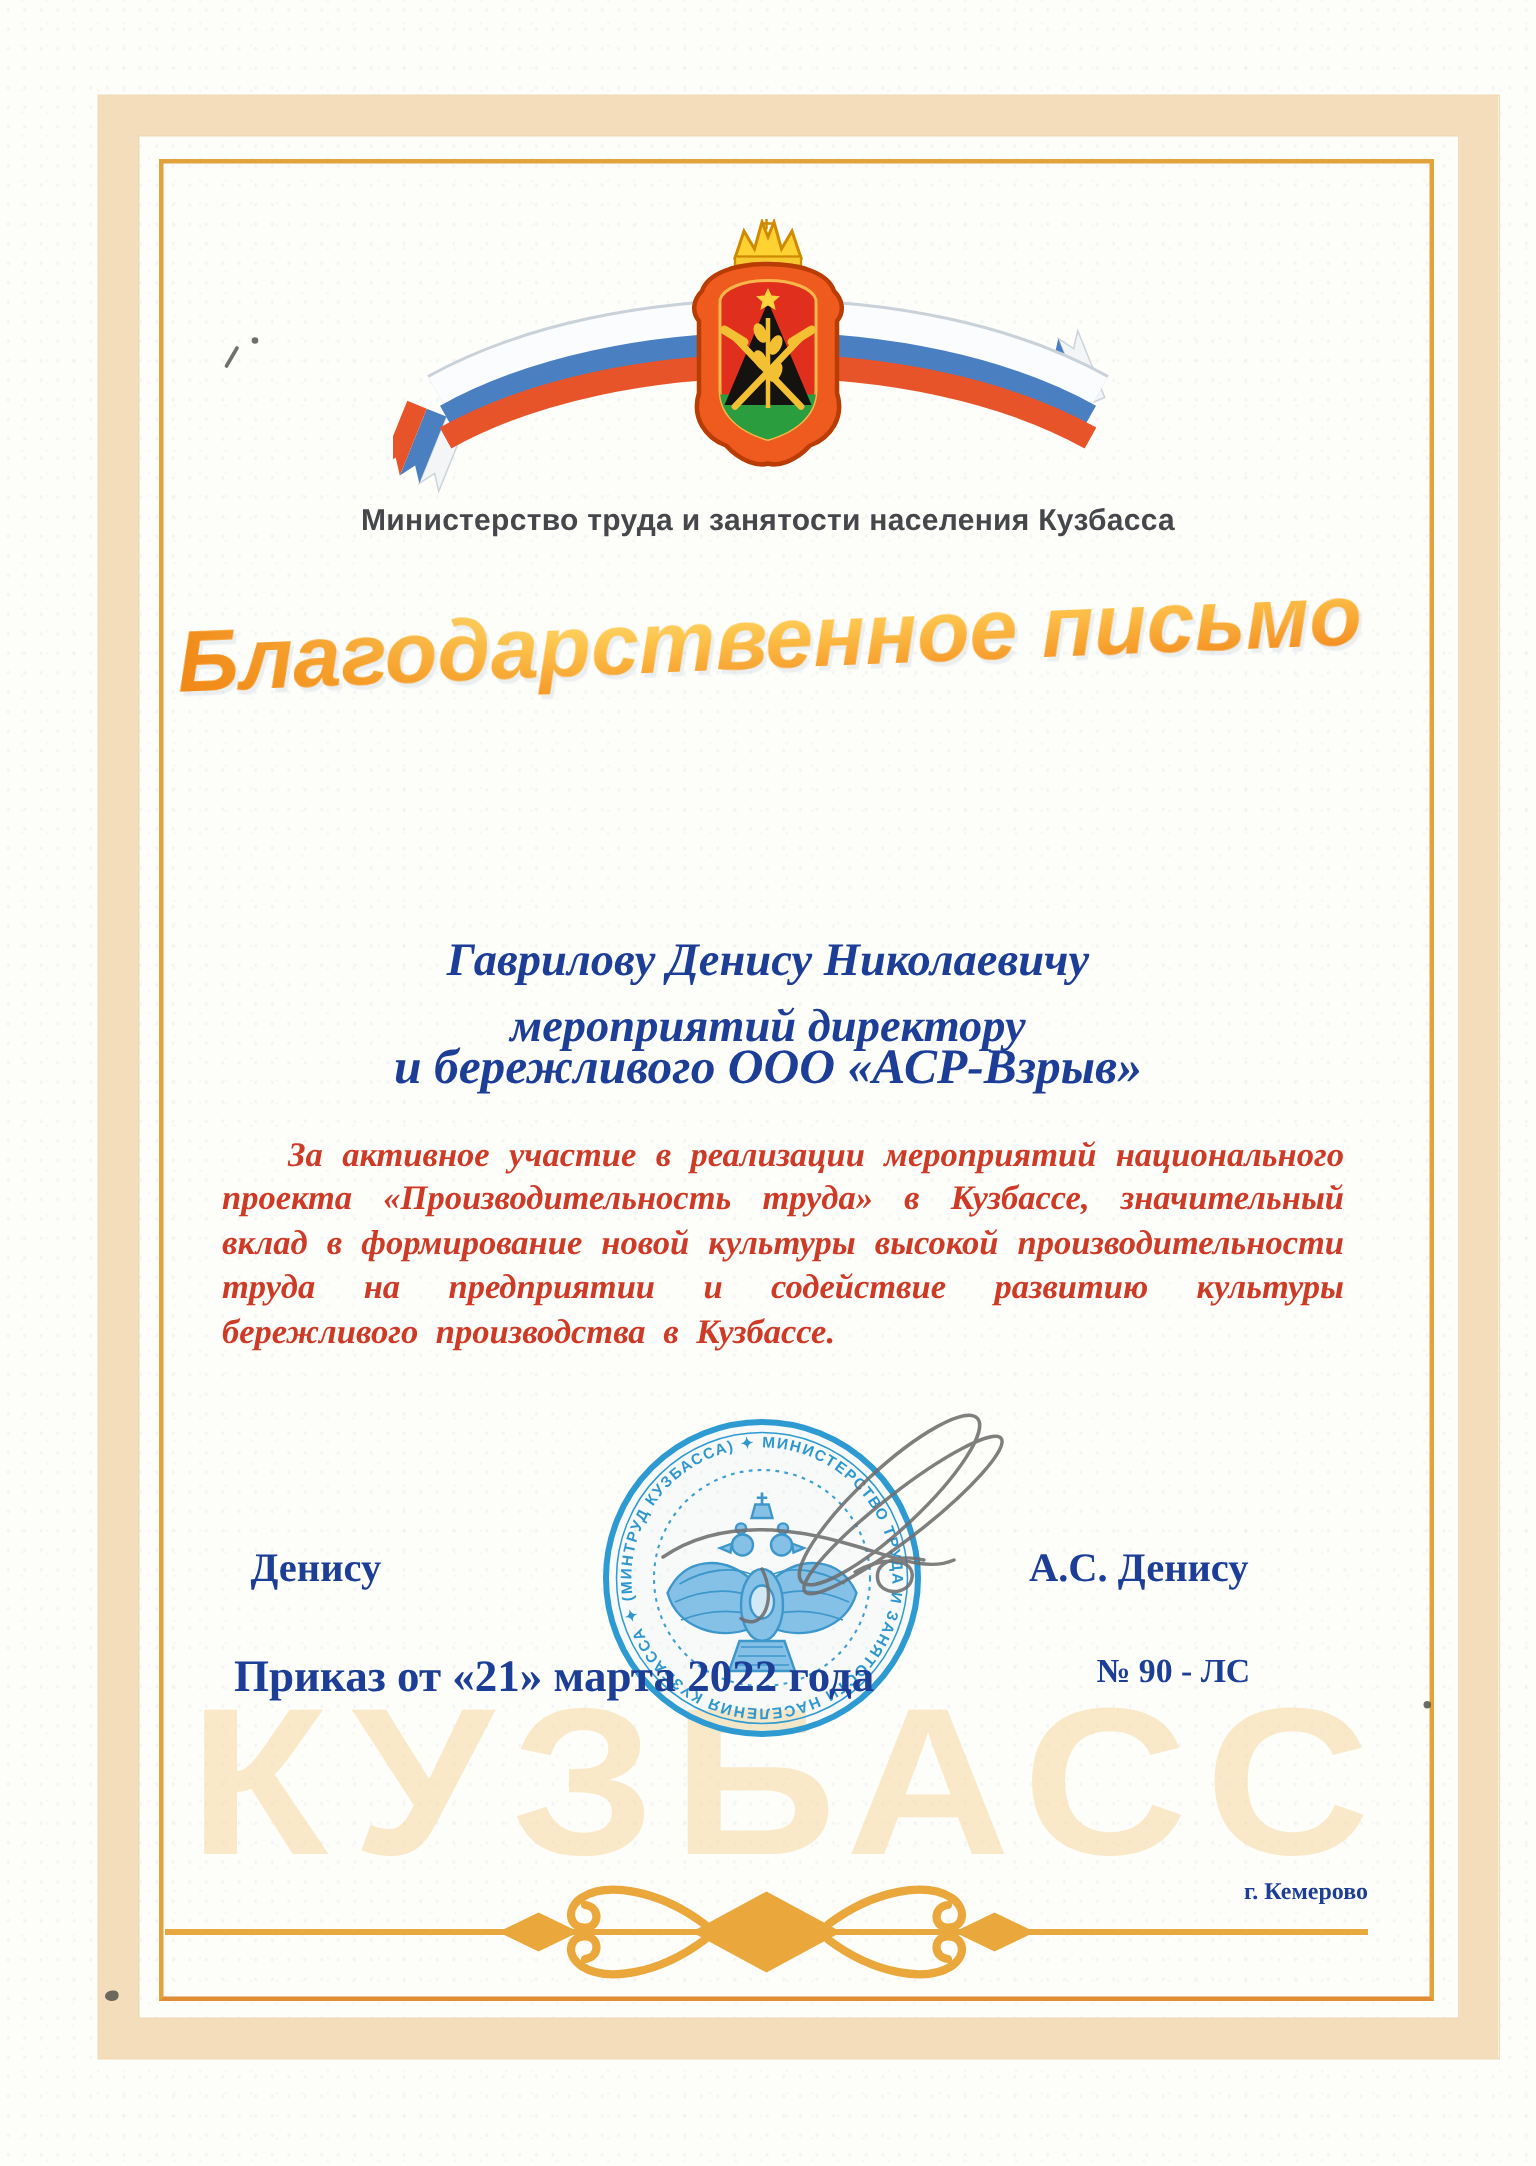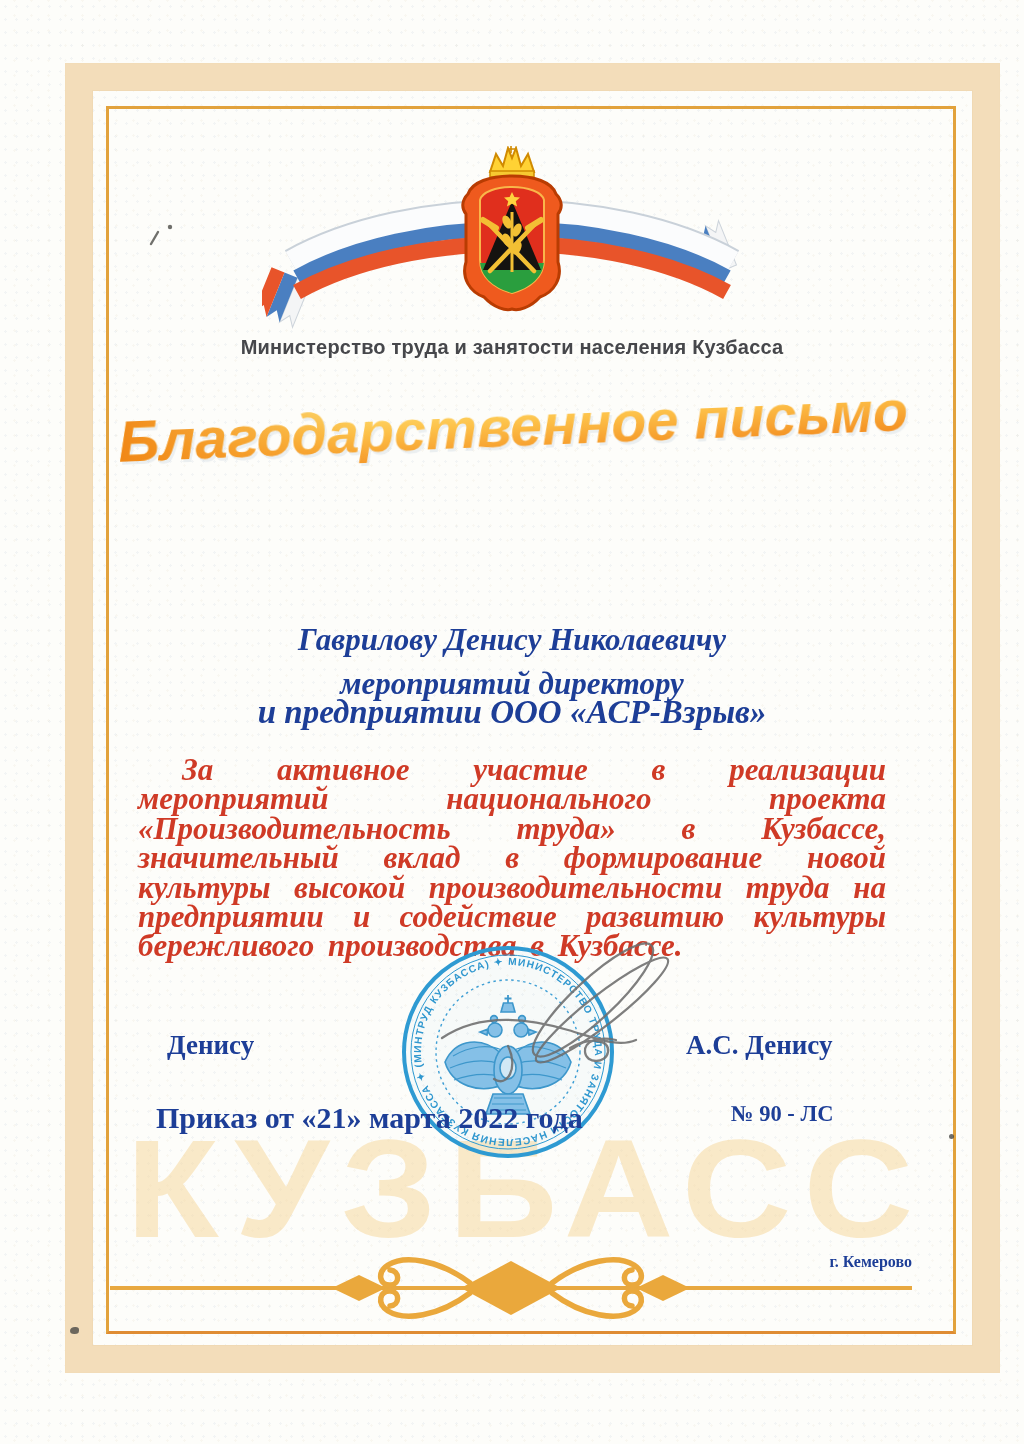--- a/index.html
+++ b/index.html
@@ -53,22 +53,22 @@
     left:112px;top:574px;width:800px;text-align:center;
     font-style:italic;font-weight:700;font-size:31px;line-height:44px;
     color:#1d3e97;
     margin-top:44px;
   }
   .collective{
     left:112px;top:694px;width:800px;text-align:center;
     font-style:italic;font-weight:700;font-size:33px;color:#1d3e97;
   }
   .body-text{
-    left:138px;top:755px;width:748px;
-    font-style:italic;font-weight:700;font-size:31px;line-height:29.4px;
+    left:148px;top:755px;width:748px;
+    font-style:italic;font-weight:700;font-size:23px;line-height:29.4px;
     color:#cf3a26;text-align:justify;text-indent:44px;
     word-spacing:6px;
   }
   .watermark{
     left:126px;top:1118px;width:820px;z-index:1;
     font-family:"Liberation Sans", sans-serif;
     font-weight:800;font-size:152px;line-height:1;letter-spacing:12px;
     color:#f7d9a0;opacity:.55;white-space:nowrap;
     transform:scale(1,.92);transform-origin:left top;
   }
@@ -153,21 +153,21 @@
   <div class="abs ministry">Министерство труда и занятости населения Кузбасса</div>
 
   <div class="abs title-wrap">
     <span class="title-text">Благодарственное письмо</span>
   </div>
 
   <div class="abs recipient">
     <div>Гаврилову Денису Николаевичу</div>
     <div>мероприятий директору</div>
   </div>
-  <div class="abs collective">и предприятии ООО «АСР-Взрыв»</div>
+  <div class="abs collective">и бережливого ООО «АСР-Взрыв»</div>
 
   <div class="abs body-text">За активное участие в реализации мероприятий национального проекта «Производительность труда» в Кузбассе, значительный вклад в формирование новой культуры высокой производительности труда на предприятии и содействие развитию культуры бережливого производства в Кузбассе.</div>
 
   <div class="abs watermark">КУЗБАСС</div>
 
   <svg class="abs seal" width="220" height="220" viewBox="0 0 220 220">
     <circle cx="110" cy="110" r="104" fill="rgba(140,200,235,.05)" stroke="#2e9ad2" stroke-width="4"></circle>
     <circle cx="110" cy="110" r="97" fill="none" stroke="#2e9ad2" stroke-width="1"></circle>
     <circle cx="110" cy="110" r="72" fill="none" stroke="#3f9fd5" stroke-width="1.4" stroke-dasharray="2.5 3.5"></circle>
     <defs>

